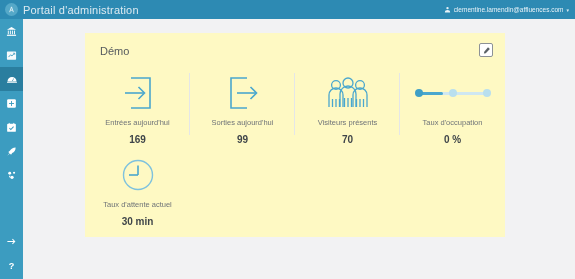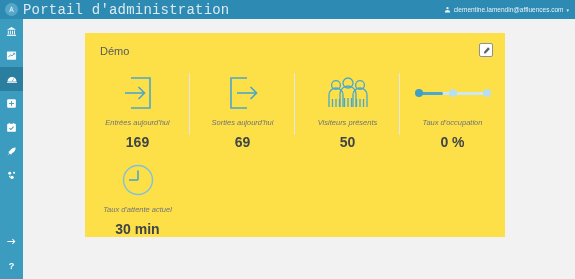--- a/index.html
+++ b/index.html
@@ -17,21 +17,21 @@
     background: #2d8ab3;
     display: flex; align-items: center;
   }
   #brand { display: flex; align-items: center; gap: 5px; padding-left: 5px; }
   .logo-circle {
     width: 13px; height: 13px; border-radius: 50%;
     background: #55a8c8;
     display: flex; align-items: center; justify-content: center;
     color: #eaf5fa; font-size: 8px; line-height: 1;
   }
-  #brand-title { color: #dceaf1; font-size: 14px; letter-spacing: .2px; font-family: Liberation Mono, monospace; }
+  #brand-title { color: #dceaf1; font-size: 11px; letter-spacing: .2px; }
   #user-area {
     margin-left: auto; display: flex; align-items: center; gap: 3px;
     padding-right: 6px; color: #e8f3f8; font-size: 6.5px;
   }
   #user-area .person { font-size: 7px; }
   #user-area .caret { font-size: 5px; opacity: .9; }
 
   
   #sidebar {
     position: absolute; left: 0; top: 19px; width: 23px; height: 260px;
@@ -46,21 +46,21 @@
   .sb-item.active { background: #2a7e9f; }
   .sb-item svg { display: block; }
   .sb-spacer { flex: 1 1 auto; }
   .sb-bottom { margin-bottom: 2px; }
 
   
   #content { position: absolute; left: 23px; top: 19px; width: 552px; height: 260px; }
   #card {
     position: absolute; left: 62px; top: 14px;
     width: 420px; height: 204px;
-    background: #fde047;
+    background: #fef9c3;
   }
   #card-head {
     position: relative; height: 36px;
     display: flex; align-items: center;
   }
   #card-title { padding-left: 15px; font-size: 11px; color: #555a5e; }
   #edit-btn {
     position: absolute; right: 12px; top: 10px;
     width: 14px; height: 14px;
     border: 1px solid #8d9296; border-radius: 2px;
@@ -77,24 +77,24 @@
   .tile.divider::after {
     content: ""; position: absolute; right: 0; top: 4px;
     width: 1px; height: 62px; background: #e4e6e8;
   }
   .tile-icon {
     height: 40px; display: flex; align-items: center; justify-content: center;
     color: #4aa7ce;
   }
   .tile-label {
     font-size: 7.5px; color: #6f7478; margin-top: 5px;
-    text-align: center; white-space: nowrap; font-style: italic;
+    text-align: center; white-space: nowrap;
   }
   .tile-value {
-    font-size: 14px; font-weight: bold; color: #3f4549; margin-top: 7px;
+    font-size: 10px; font-weight: bold; color: #3f4549; margin-top: 7px;
   }
 
   
   .slider {
     position: relative; width: 76px; height: 8px;
     display: flex; align-items: center;
   }
   .slider .track {
     position: absolute; left: 4px; right: 4px; top: 3px; height: 2.5px;
     background: #cfe7f1; border-radius: 2px;
@@ -247,39 +247,39 @@
 
         <div class="tile divider">
           <div class="tile-icon">
             <svg width="30" height="34" viewBox="0 0 30 34" fill="none" stroke="#4aa7ce" stroke-width="1.6">
               <path d="M19 2 H3 V32 H19"></path>
               <path d="M9 17 H28"></path>
               <path d="M22.5 11 L28.5 17 L22.5 23"></path>
             </svg>
           </div>
           <div class="tile-label">Sorties aujourd'hui</div>
-          <div class="tile-value">69</div>
+          <div class="tile-value">99</div>
         </div>
 
         <div class="tile divider">
           <div class="tile-icon">
             <svg width="44" height="32" viewBox="0 0 44 32" fill="none" stroke="#4aa7ce" stroke-width="1.3">
               <circle cx="10" cy="8" r="4.4"></circle>
               <circle cx="22" cy="6" r="5"></circle>
               <circle cx="34" cy="8" r="4.4"></circle>
               <path d="M3 30 V18 a7 7 0 0 1 14 0 V30"></path>
               <path d="M14 30 V17 a8 8 0 0 1 16 0 V30"></path>
               <path d="M27 30 V18 a7 7 0 0 1 14 0 V30"></path>
               <path d="M6.5 22 V30 M10 22 V30 M13.5 22 V30"></path>
               <path d="M18.5 21 V30 M22 21 V30 M25.5 21 V30"></path>
               <path d="M30.5 22 V30 M34 22 V30 M37.5 22 V30"></path>
             </svg>
           </div>
           <div class="tile-label">Visiteurs présents</div>
-          <div class="tile-value">50</div>
+          <div class="tile-value">70</div>
         </div>
 
         <div class="tile">
           <div class="tile-icon">
             <div class="slider">
               <div class="track"></div>
               <div class="fill"></div>
               <div class="knob k1"></div>
               <div class="knob k2"></div>
               <div class="knob k3"></div>

